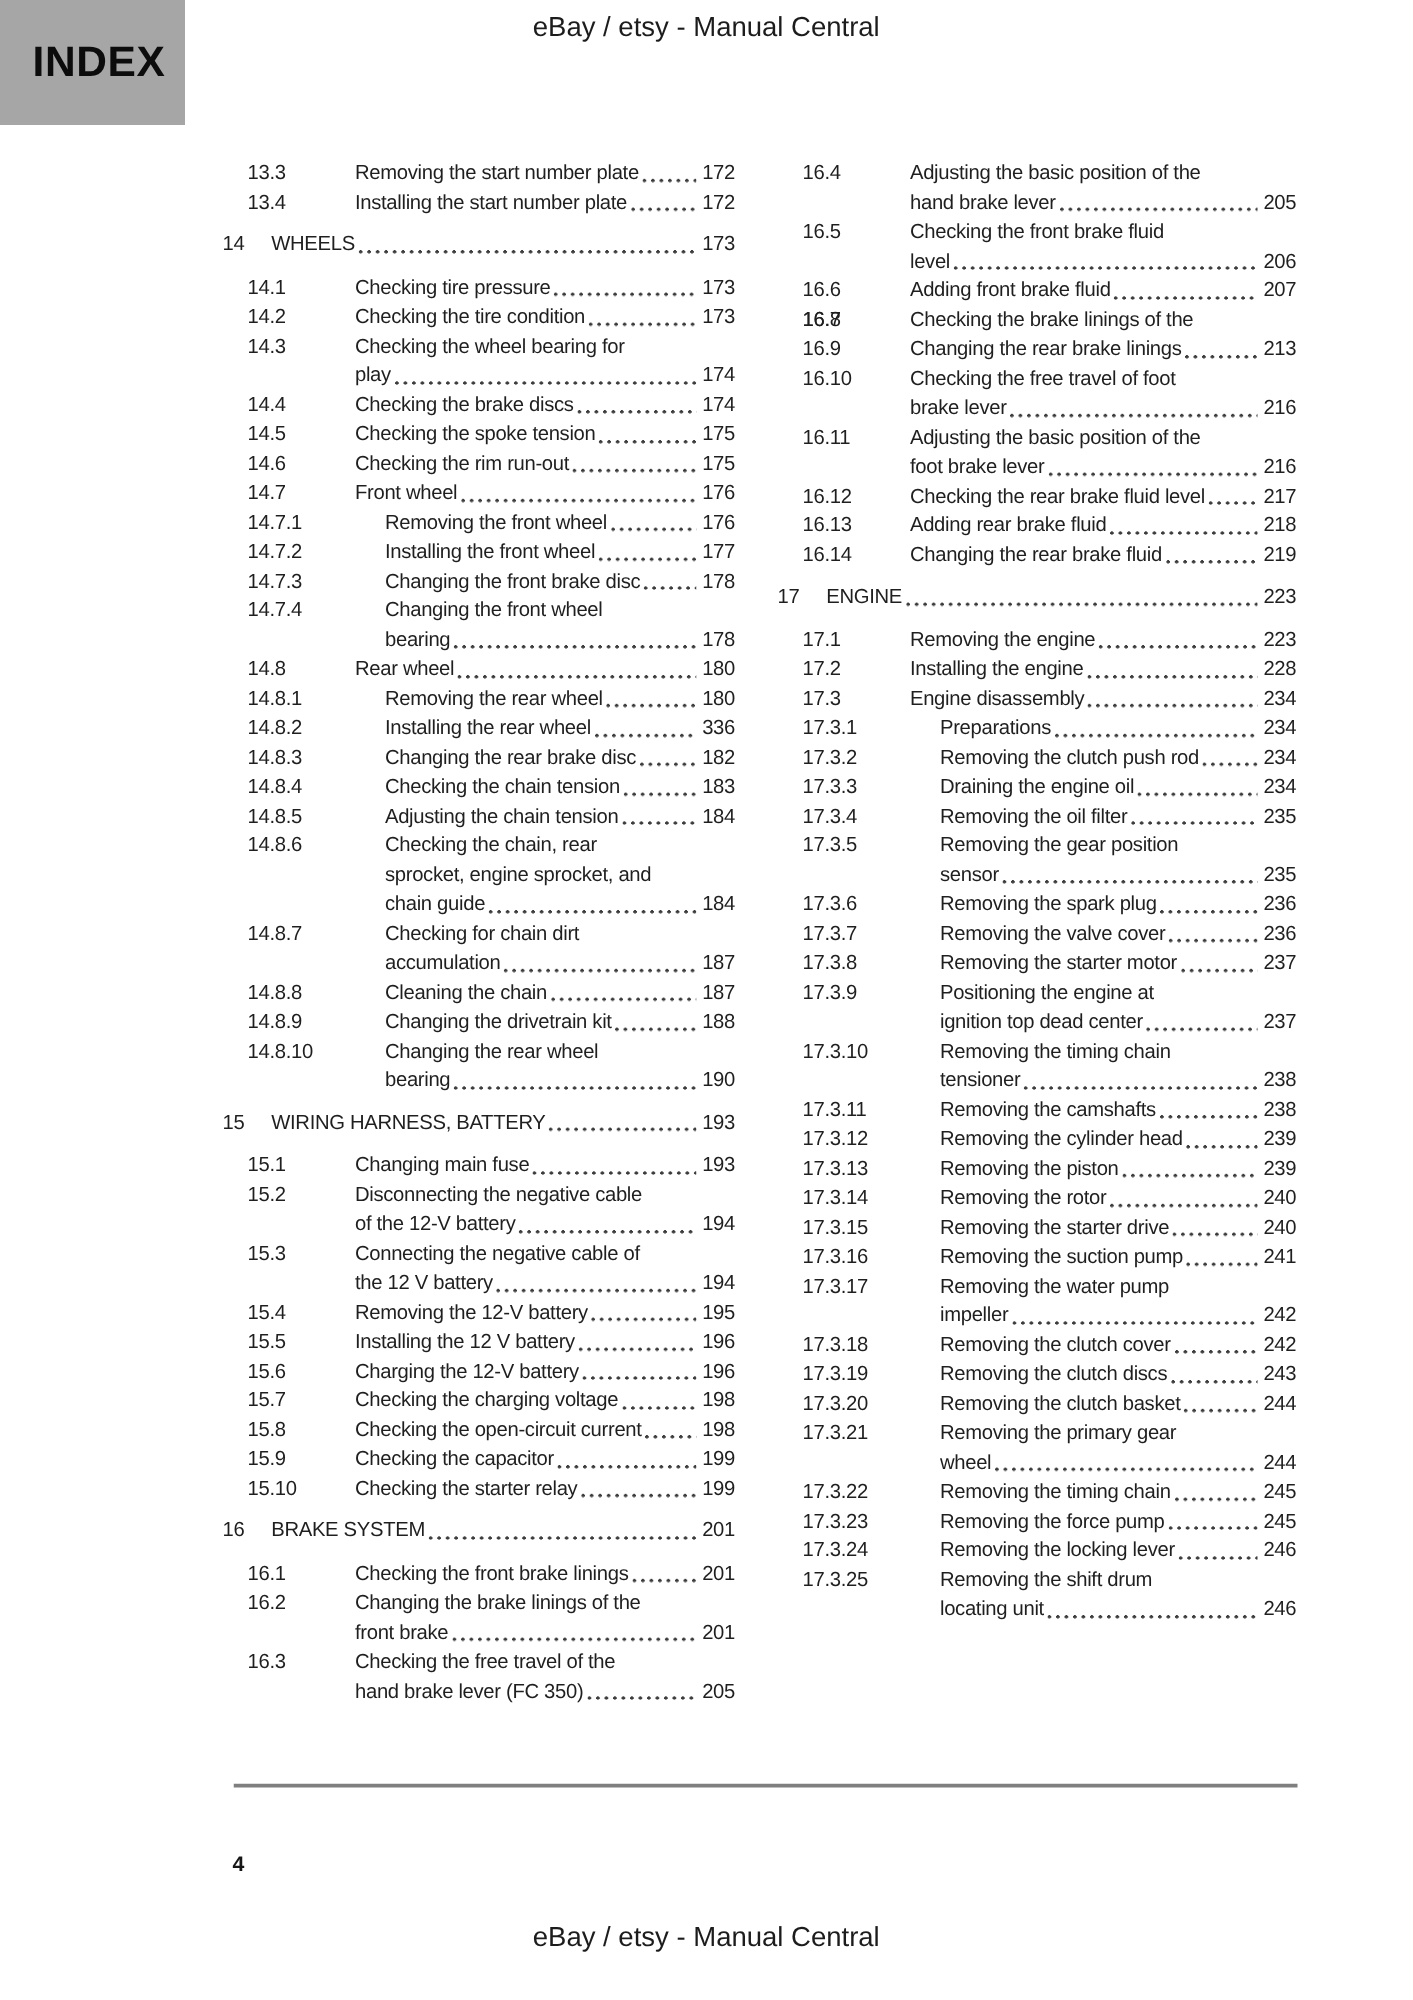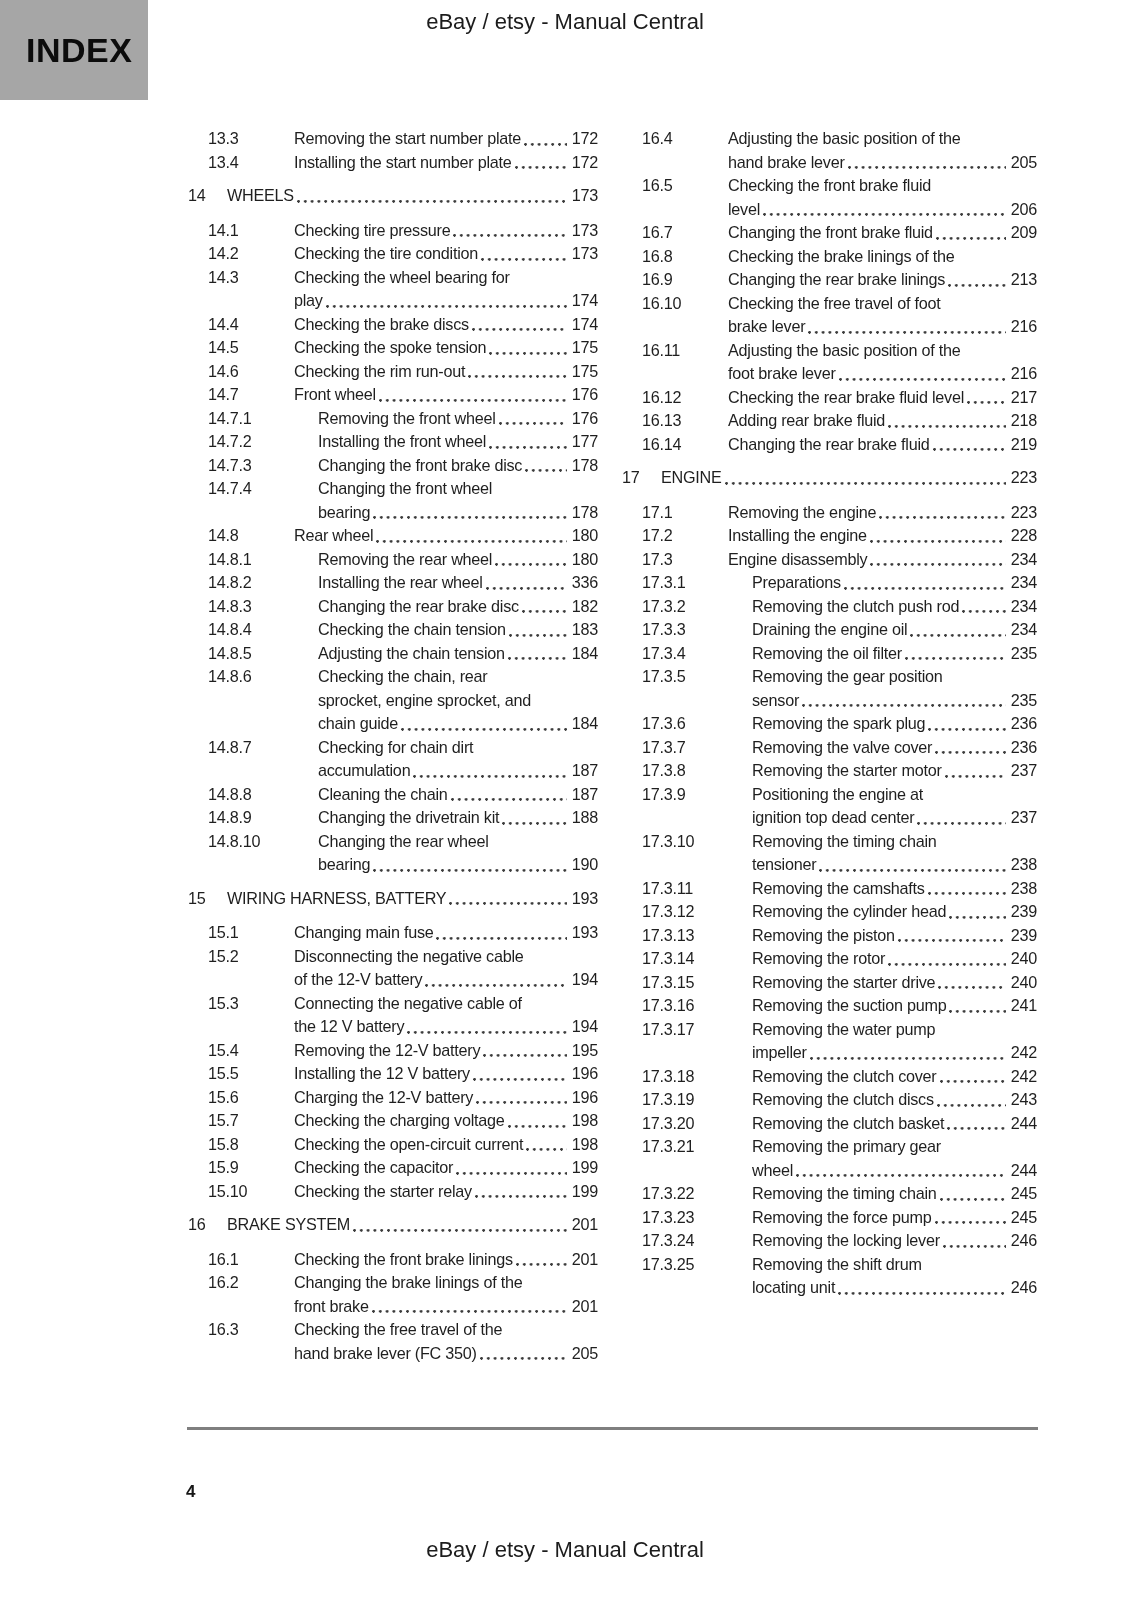--- a/index.html
+++ b/index.html
@@ -18,21 +18,21 @@
     padding-left:26px; color:#0c0c0c;
   }
   .header-title {
     position:absolute; top:9px; left:0; width:100%; text-align:center;
     font-size:22px; color:#1c1c1c;
   }
   .col {
     position:absolute; top:127px;
     font-size:16.2px; line-height:23.5px; letter-spacing:-0.25px;
   }
-  .col-left  { left:188px; width:410px; }
+  .col-left  { left:178px; width:410px; }
   .col-right { left:622px; width:415px; }
   .entry { position:relative; }
   .entry .num { position:absolute; top:0; left:20px; white-space:pre; }
   .lvl0 { padding-left:39px; margin:10px 0 11px 0; }
   .lvl0 .num { left:0; }
   .lvl1 { padding-left:106px; }
   .lvl2 { padding-left:130px;text-align:center; }
   .line { display:flex; }
   .t  { white-space:pre; }
   .pg { white-space:pre; }
@@ -433,26 +433,29 @@
       <div class="line">
         <span class="t">Checking the front brake fluid</span>
       </div>
       <div class="line">
         <span class="t">level</span>
         <span class="leader"></span>
         <span class="pg">206</span>
       </div>
     </div>
     <div class="entry lvl1">
+      <span class="num">16.6</span>
+      <div class="line">
+        <span class="t">Adding front brake fluid</span>
+        <span class="leader"></span>
+        <span class="pg">207</span>
+      </div>
+    </div>
+    <div class="entry lvl1">
       <span class="num">16.7</span>
-      <div class="line">
-        <span class="t">Changing the front brake fluid</span>
-        <span class="leader"></span>
-        <span class="pg">209</span>
-      </div>
     </div>
     <div class="entry lvl1">
       <span class="num">16.8</span>
       <div class="line">
         <span class="t">Checking the brake linings of the</span>
       </div>
     </div>
     <div class="entry lvl1">
       <span class="num">16.9</span>
       <div class="line">

